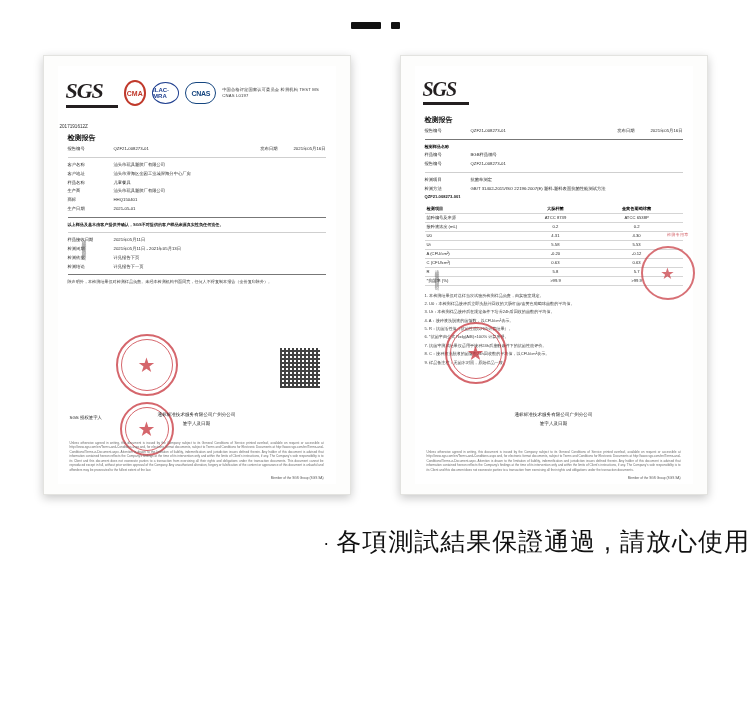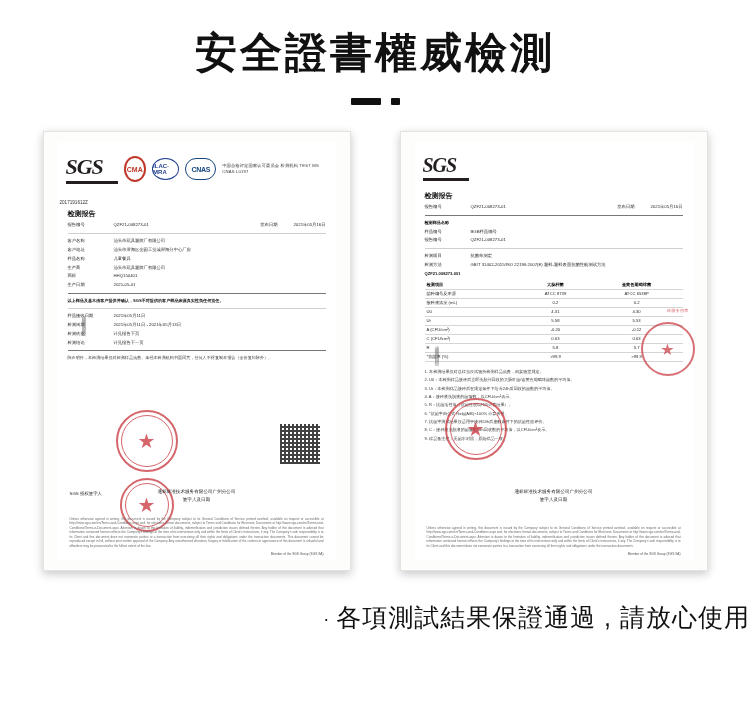--- a/index.html
+++ b/index.html
@@ -267,21 +267,20 @@
     font-size: 18px;
     vertical-align: middle;
     margin-right: 6px;
   }
 </style>
 </head>
 <body>
 
 <div class="page">
 
-  <div class="headline">安全證書權威檢測</div>
   <div class="dash-row">
     <span class="dash-long"></span>
     <span class="dash-short"></span>
   </div>
 
   <div class="certs">
 
     <div class="cert">
       <div class="cert-inner">
 

